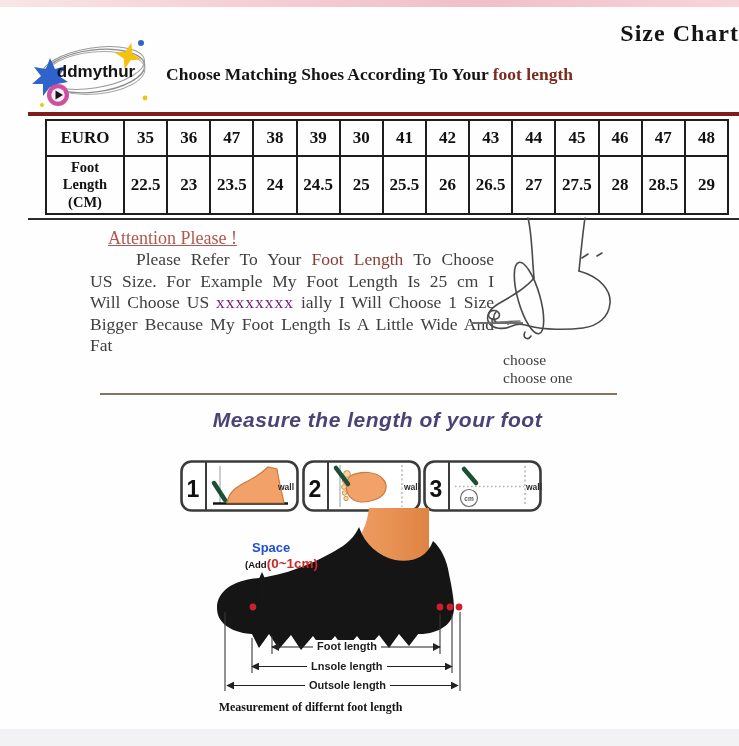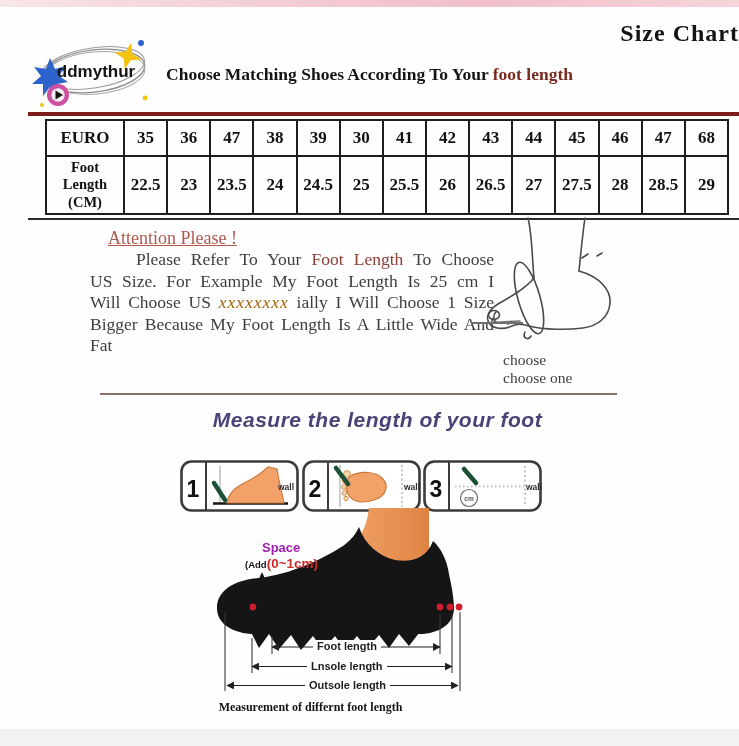--- a/index.html
+++ b/index.html
@@ -21,32 +21,32 @@
      font-weight:bold;font-size:17px;color:#111;}
   tr.r1 td{height:34px;}
   tr.r2 td{height:56px;}
   td.lbl{font-size:17px;}
   td.lbl2 div{font-size:14.5px;line-height:1.18;}
   
   #attention-heading{left:108px;top:228px;font-size:18px;color:#b0574e;text-decoration:underline;}
   #attention-text{left:90px;top:249px;width:404px;font-size:17.5px;line-height:21.5px;color:#3e3e40;
      text-align:justify;text-indent:46px;word-spacing:2px;}
   #attention-text .red1{color:#8a4038;}
-  #attention-text .red2{color:#a16207;letter-spacing:1px;font-style:italic;}
+  #attention-text .red2{color:#701a75;letter-spacing:1px;}
   #pointer-line{left:471px;top:322px;width:52px;height:2px;background:#6e6e6e;}
   #choose-note{left:503px;top:351px;width:115px;text-align:left;font-size:15.5px;line-height:18px;color:#3e3e40;}
   #rule{left:100px;top:393px;width:517px;height:2px;background:#8a7164;}
   
   #measure-heading{left:0;top:408px;width:739px;text-align:center;
      font-family:"Liberation Sans",sans-serif;font-size:21px;font-weight:bold;font-style:italic;
      color:#4b4377;letter-spacing:.5px;padding-left:8px;}
   
   .dim-label{font-family:"Liberation Sans",sans-serif;font-size:11px;font-weight:bold;color:#1d1d1d;
      background:#ffffff;padding:0 4px;white-space:nowrap;}
-  #space-label{left:262px;top:540px;font-family:"Liberation Sans",sans-serif;font-size:13px;font-weight:bold;color:#a21caf;}
+  #space-label{left:252px;top:540px;font-family:"Liberation Sans",sans-serif;font-size:13px;font-weight:bold;color:#1d4ed8;}
   #add-label{left:245px;top:554px;font-family:"Liberation Sans",sans-serif;white-space:nowrap;}
   #add-label .blk{font-size:9.5px;font-weight:bold;color:#101010;}
   #add-label .red{font-size:13.5px;font-weight:bold;color:#cf2a2a;}
   #caption{left:0;top:700px;width:621px;text-align:center;font-size:12px;font-weight:bold;}
   svg text{font-family:"Liberation Sans",sans-serif;}
 </style>
 </head>
 <body>
 
 <div id="stage">
@@ -97,21 +97,21 @@
         <td>38</td>
         <td>39</td>
         <td>30</td>
         <td>41</td>
         <td>42</td>
         <td>43</td>
         <td>44</td>
         <td>45</td>
         <td>46</td>
         <td>47</td>
-        <td>68</td>
+        <td>48</td>
       </tr>
       <tr class="r2">
         <td class="lbl2">
           <div>Foot</div>
           <div>Length</div>
           <div>(CM)</div>
         </td>
         <td>22.5</td>
         <td>23</td>
         <td>23.5</td>

